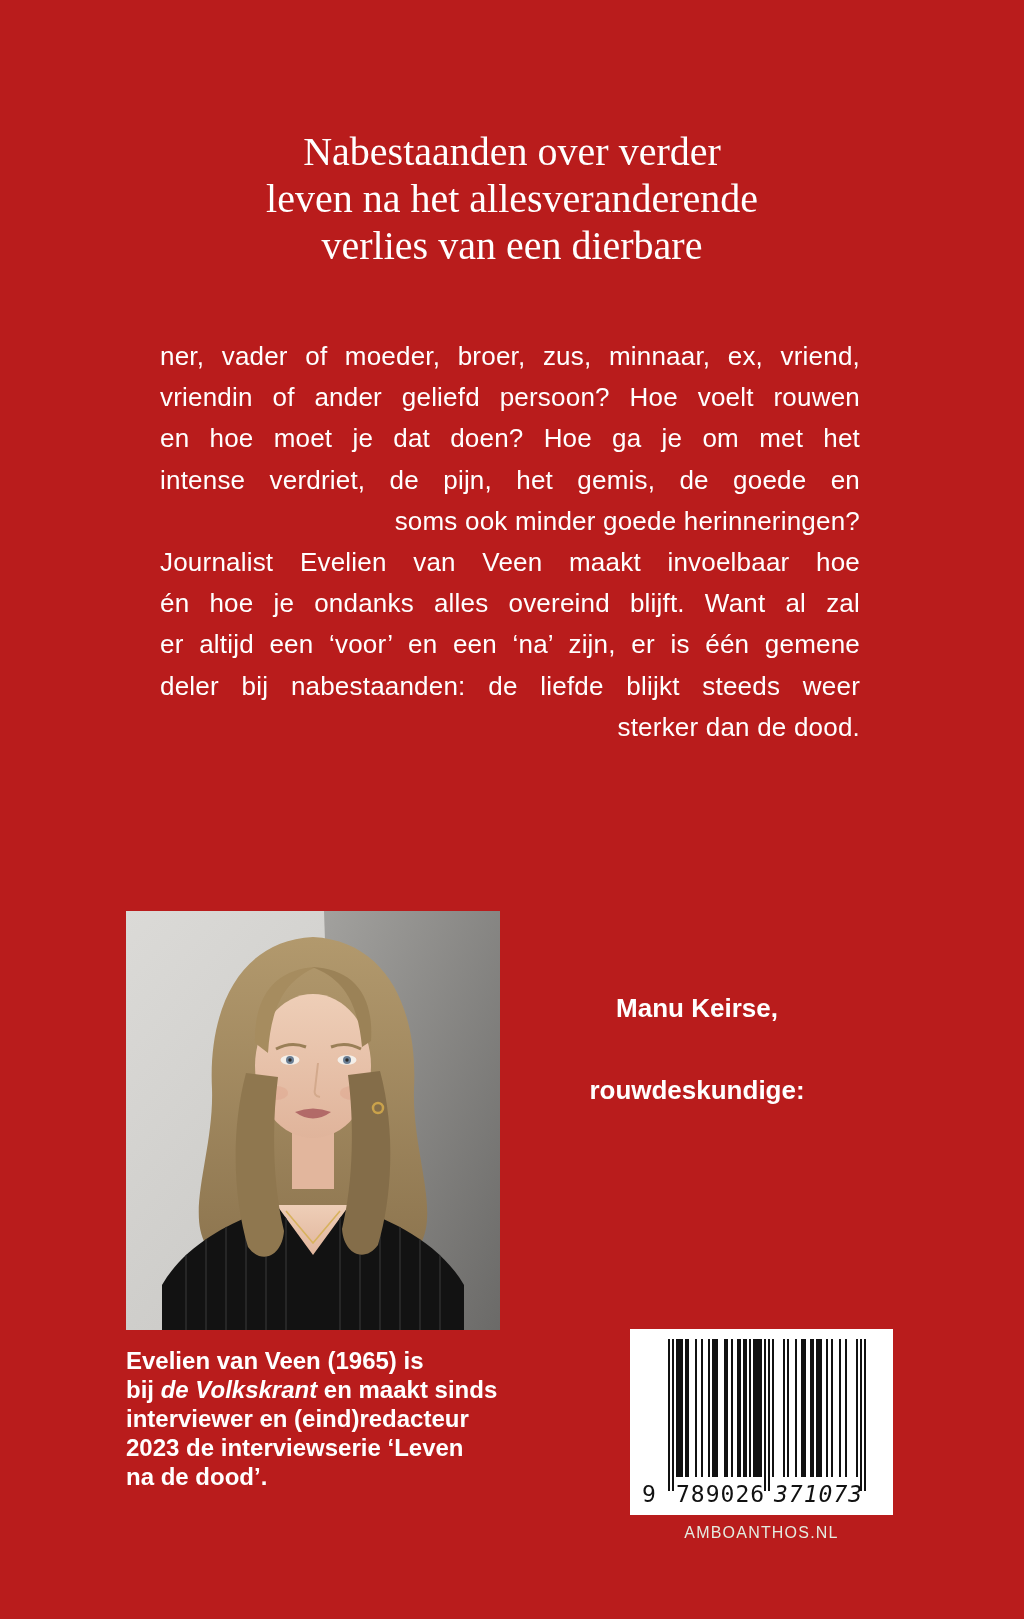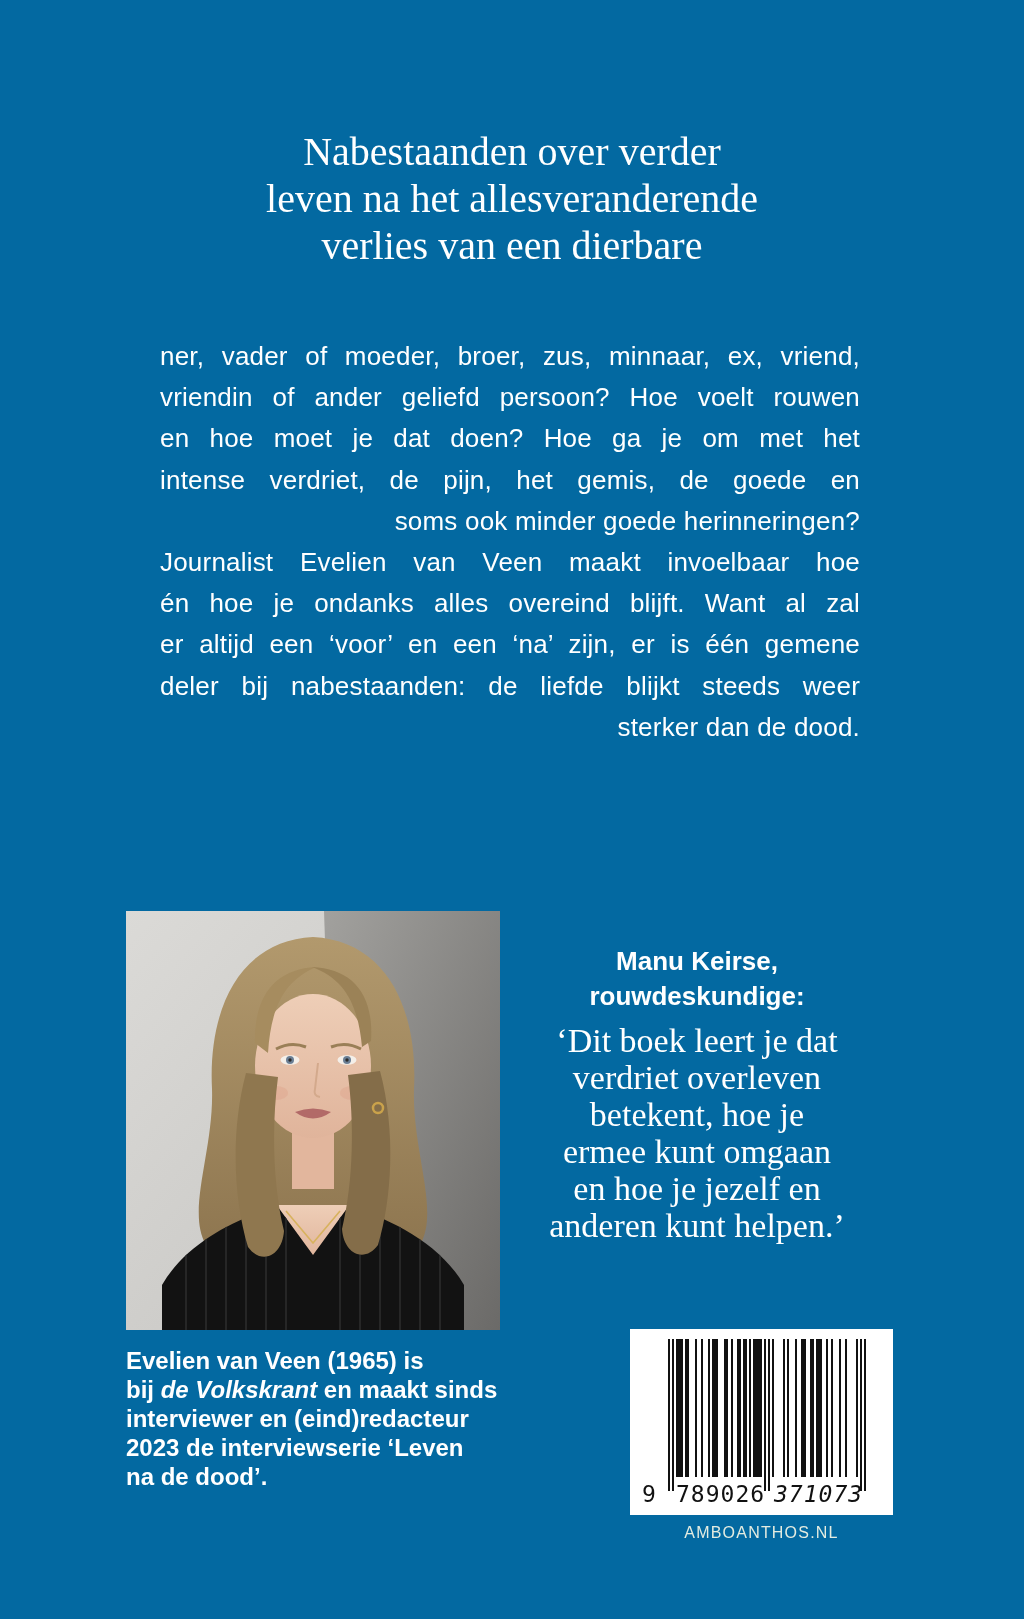--- a/index.html
+++ b/index.html
@@ -1,19 +1,19 @@
 <!DOCTYPE html>
 <html><head>
 <meta charset="utf-8">
 <style>
   html,body{margin:0;padding:0;}
   .cover{
     position:relative;
     width:1024px;height:1619px;
-    background:#0369a1;
+    background:#b91c1c;
     overflow:hidden;
     font-family:"Liberation Sans","DejaVu Sans",sans-serif;
     color:#ffffff;
   }
   
   .headline{
     position:absolute;top:128px;left:0;width:1024px;
     text-align:center;
     font-family:"Liberation Serif","DejaVu Serif",serif;
     font-weight:400;
@@ -33,21 +33,21 @@
     position:absolute;left:126px;top:911px;width:374px;height:419px;
     overflow:hidden;
   }
   .photo svg{display:block;width:100%;height:100%;}
   
   .endorse{
     position:absolute;left:520px;top:944px;width:354px;
     text-align:center;
   }
   .endorse .attr-line{
-    font-weight:700;font-size:26px;line-height:35px;
+    font-weight:700;font-size:26px;line-height:35px;margin-top:47px;
   }
   .quote{margin-top:8px;}
   .quote .q-line{
     font-family:"Liberation Serif","DejaVu Serif",serif;
     font-size:34px;line-height:37px;font-weight:400;
   }
   
   .bio{
     position:absolute;left:126px;top:1346px;width:430px;
     font-weight:700;font-size:24px;line-height:29px;
@@ -172,29 +172,20 @@
       <circle cx="252" cy="197" r="5" stroke="#caa24b" stroke-width="2.5" fill="none"></circle>
     </svg>
   </div>
 
   <div class="endorse">
     <div>
 
     <div class="attr-line">Manu Keirse,</div>
         <div class="attr-line">rouwdeskundige:</div>
       </div>
-    <div class="quote">
-
-    <div class="q-line">‘Dit boek leert je dat</div>
-        <div class="q-line">verdriet overleven</div>
-        <div class="q-line">betekent, hoe je</div>
-        <div class="q-line">ermee kunt omgaan</div>
-        <div class="q-line">en hoe je jezelf en</div>
-        <div class="q-line">anderen kunt helpen.’</div>
-      </div>
   </div>
 
   <div class="bio">
 
   <div class="bio-line"><span>Evelien van Veen (1965) is</span></div>
       <div class="bio-line"><span>bij </span><span class="it">de Volkskrant</span><span> en maakt sinds</span></div>
       <div class="bio-line"><span>interviewer en (eind)redacteur</span></div>
       <div class="bio-line"><span>2023 de interviewserie ‘Leven</span></div>
       <div class="bio-line"><span>na de dood’.</span></div>
     </div>

